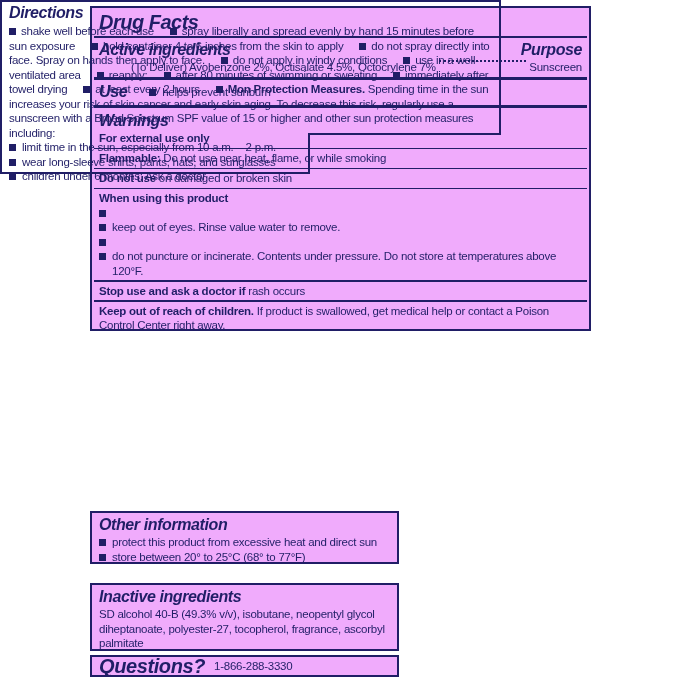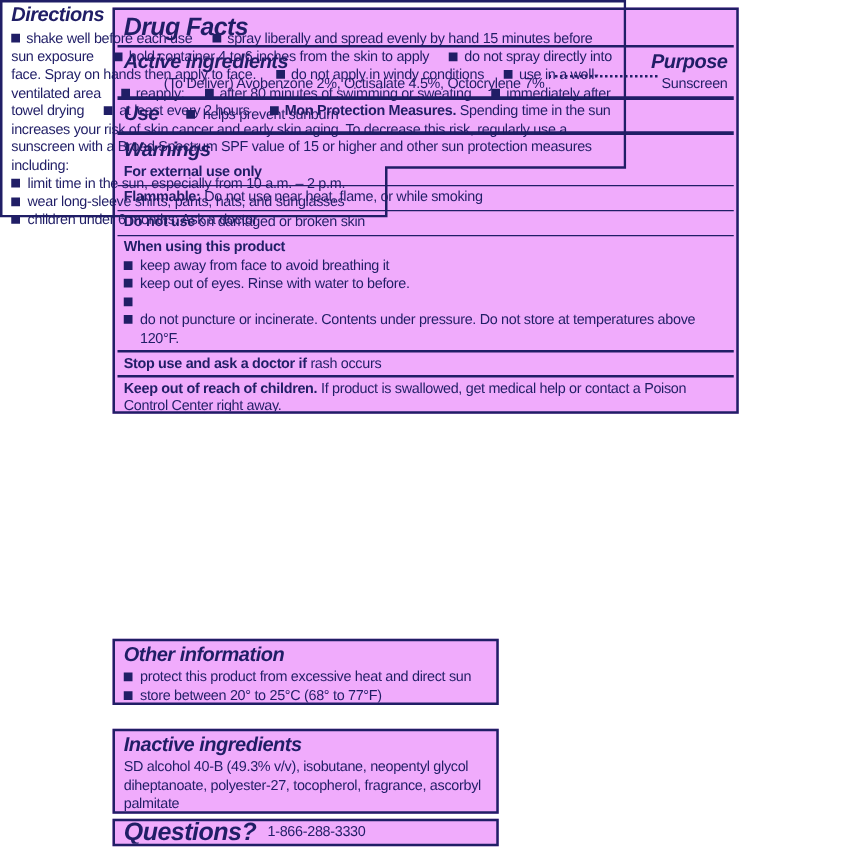--- a/index.html
+++ b/index.html
@@ -85,22 +85,22 @@
     <div class="bold">For external use only</div>
     <div class="rule"></div>
 
     <p class="line"><span class="bold">Flammable:</span><span> Do not use near heat, flame, or while smoking</span></p>
     <div class="rule"></div>
 
     <p class="line"><span class="bold">Do not use</span><span> on damaged or broken skin</span></p>
     <div class="rule"></div>
 
     <div class="bold">When using this product</div>
-    <div class="li"><span class="sq"></span><span>keep away from face to avoid breathing it</span></div>
-    <div class="li"><span class="sq"></span><span>keep out of eyes.  Rinse with water to before.</span></div>
+    <div class="li"><span class="sq"></span></div>
+    <div class="li"><span class="sq"></span><span>keep out of eyes.  Rinse value water to remove.</span></div>
     <div class="li"><span class="sq"></span></div>
     <div class="li"><span class="sq"></span><span>do not puncture or incinerate.  Contents under pressure.  Do not store at temperatures above 120°F.</span></div>
     <div class="rule"></div>
 
     <p class="line"><span class="bold">Stop use and ask a doctor if</span><span> rash occurs</span></p>
     <div class="rule"></div>
 
     <p class="line"><span class="bold">Keep out of reach of children.</span><span> If product is swallowed, get medical help or contact a Poison Control Center right away.</span></p>
   </section>
 

